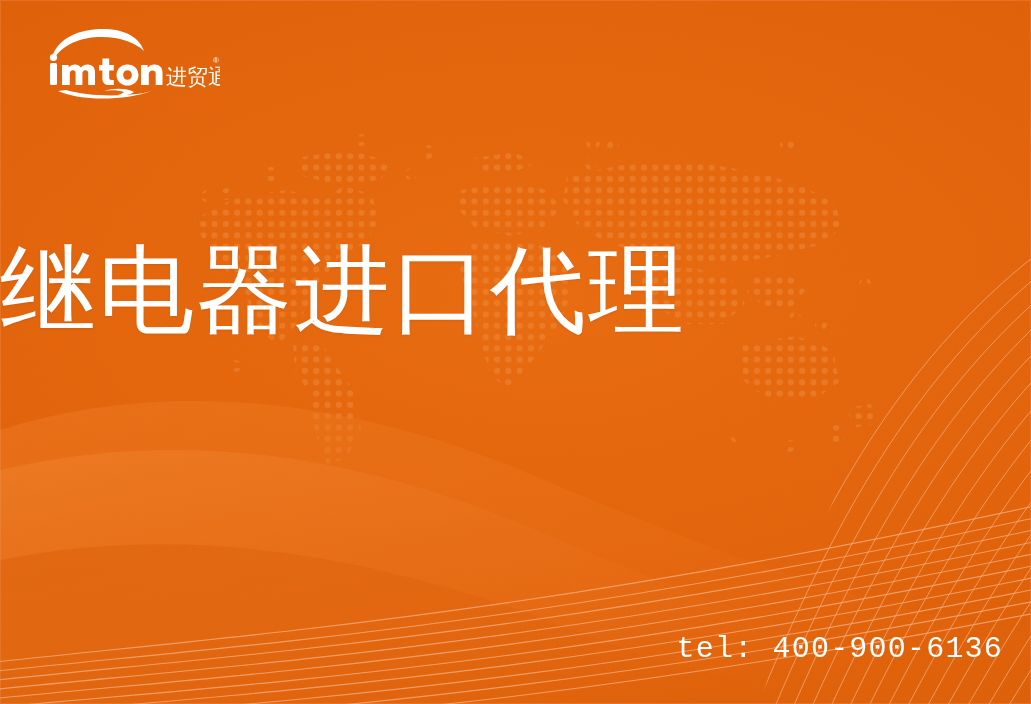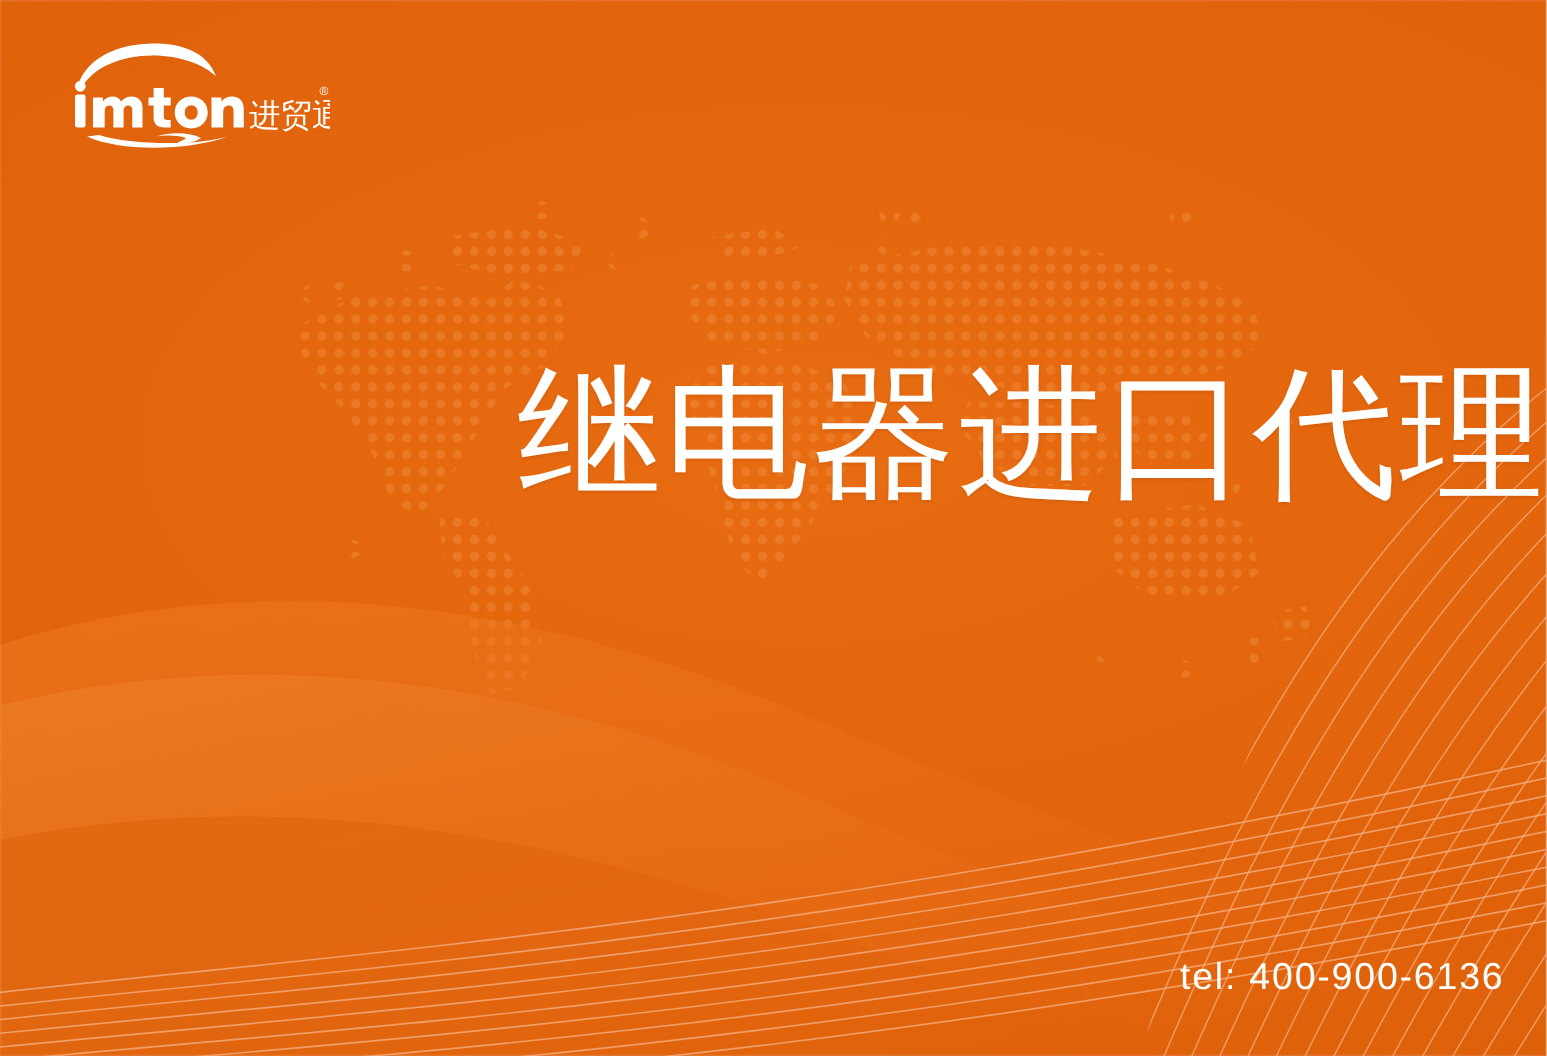--- a/index.html
+++ b/index.html
@@ -54,42 +54,42 @@
     width: 176px;
     height: 72px;
   }
 
   
   .headline {
     position: absolute;
     left: 0;
     right: 0;
     top: 226px;
-    text-align: right;
+    text-align: left;
     color: #ffffff;
     font-family: "Liberation Sans", "DejaVu Sans", sans-serif;
     font-weight: 400;
     letter-spacing: 2px;
     line-height: 1.33;
     text-shadow: 0 1px 2px rgba(140,60,0,0.18);
     user-select: none;
   }
   .headline .line {
     display: block;
     font-size: 96px;
   }
 
   
   .tel {
     position: absolute;
     right: 28px;
     bottom: 38px;
     color: #ffffff;
-    font-family: Liberation Sans, sans-serif;
-    font-size: 25px;
+    font-family: Liberation Mono, monospace;
+    font-size: 30px;
     letter-spacing: 1.2px;
     white-space: nowrap;
   }
 </style>
 </head>
 <body>
 
 <div id="banner">
 
   <div class="bg-base"></div>

